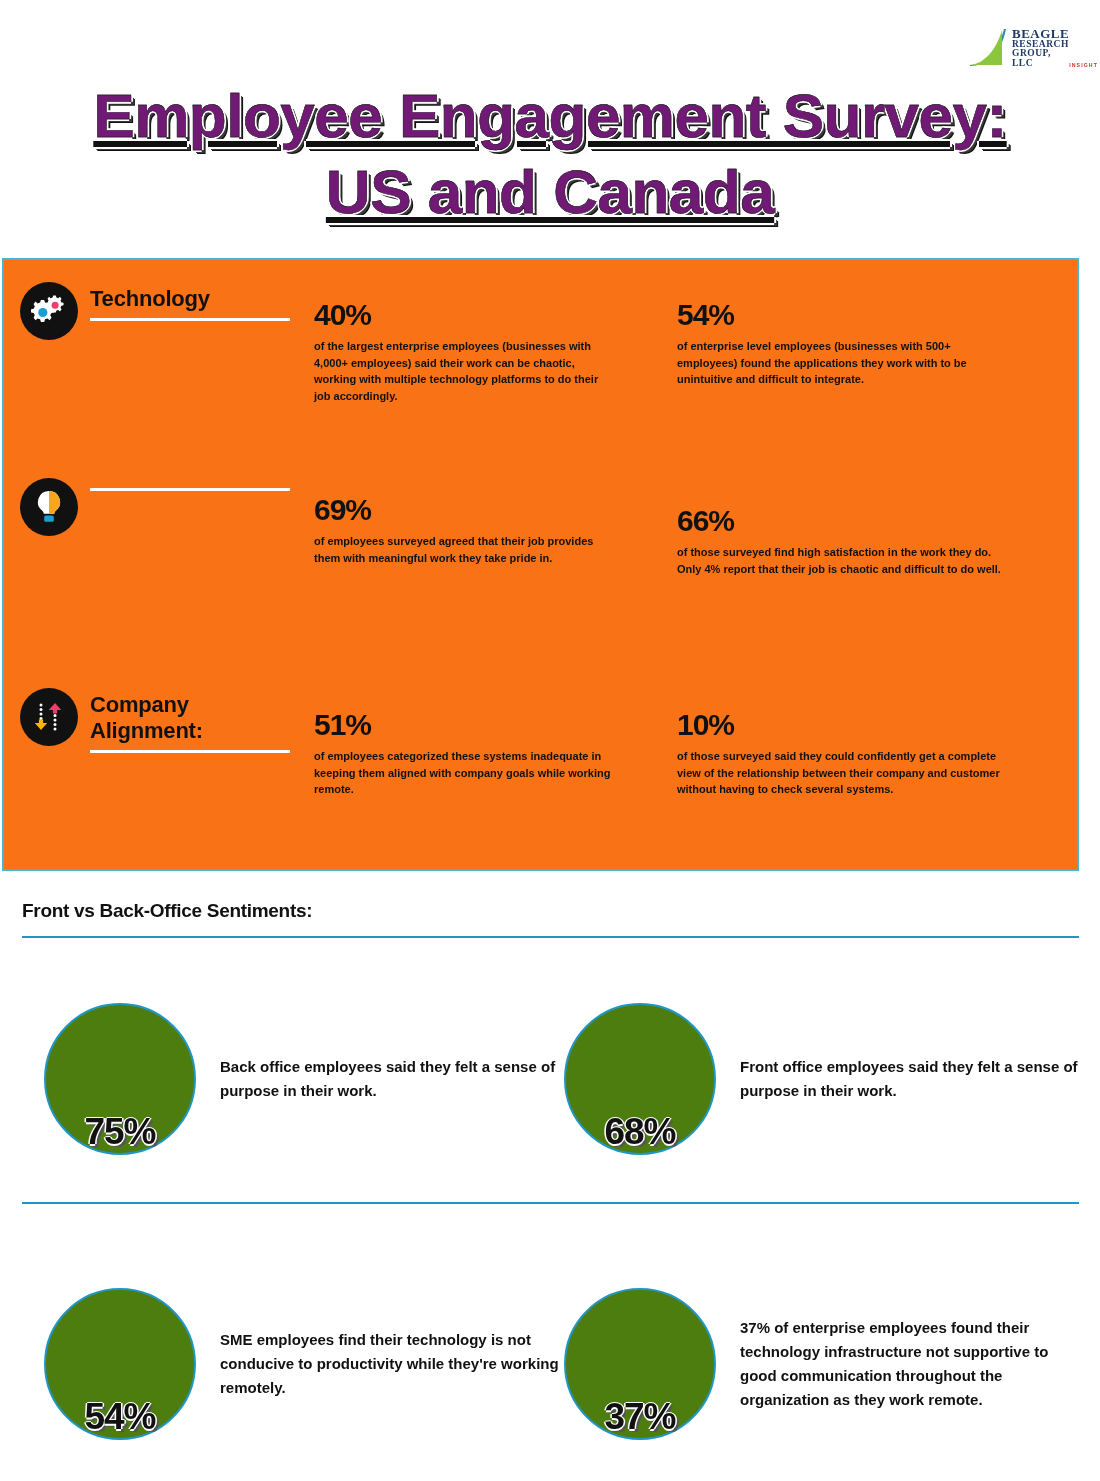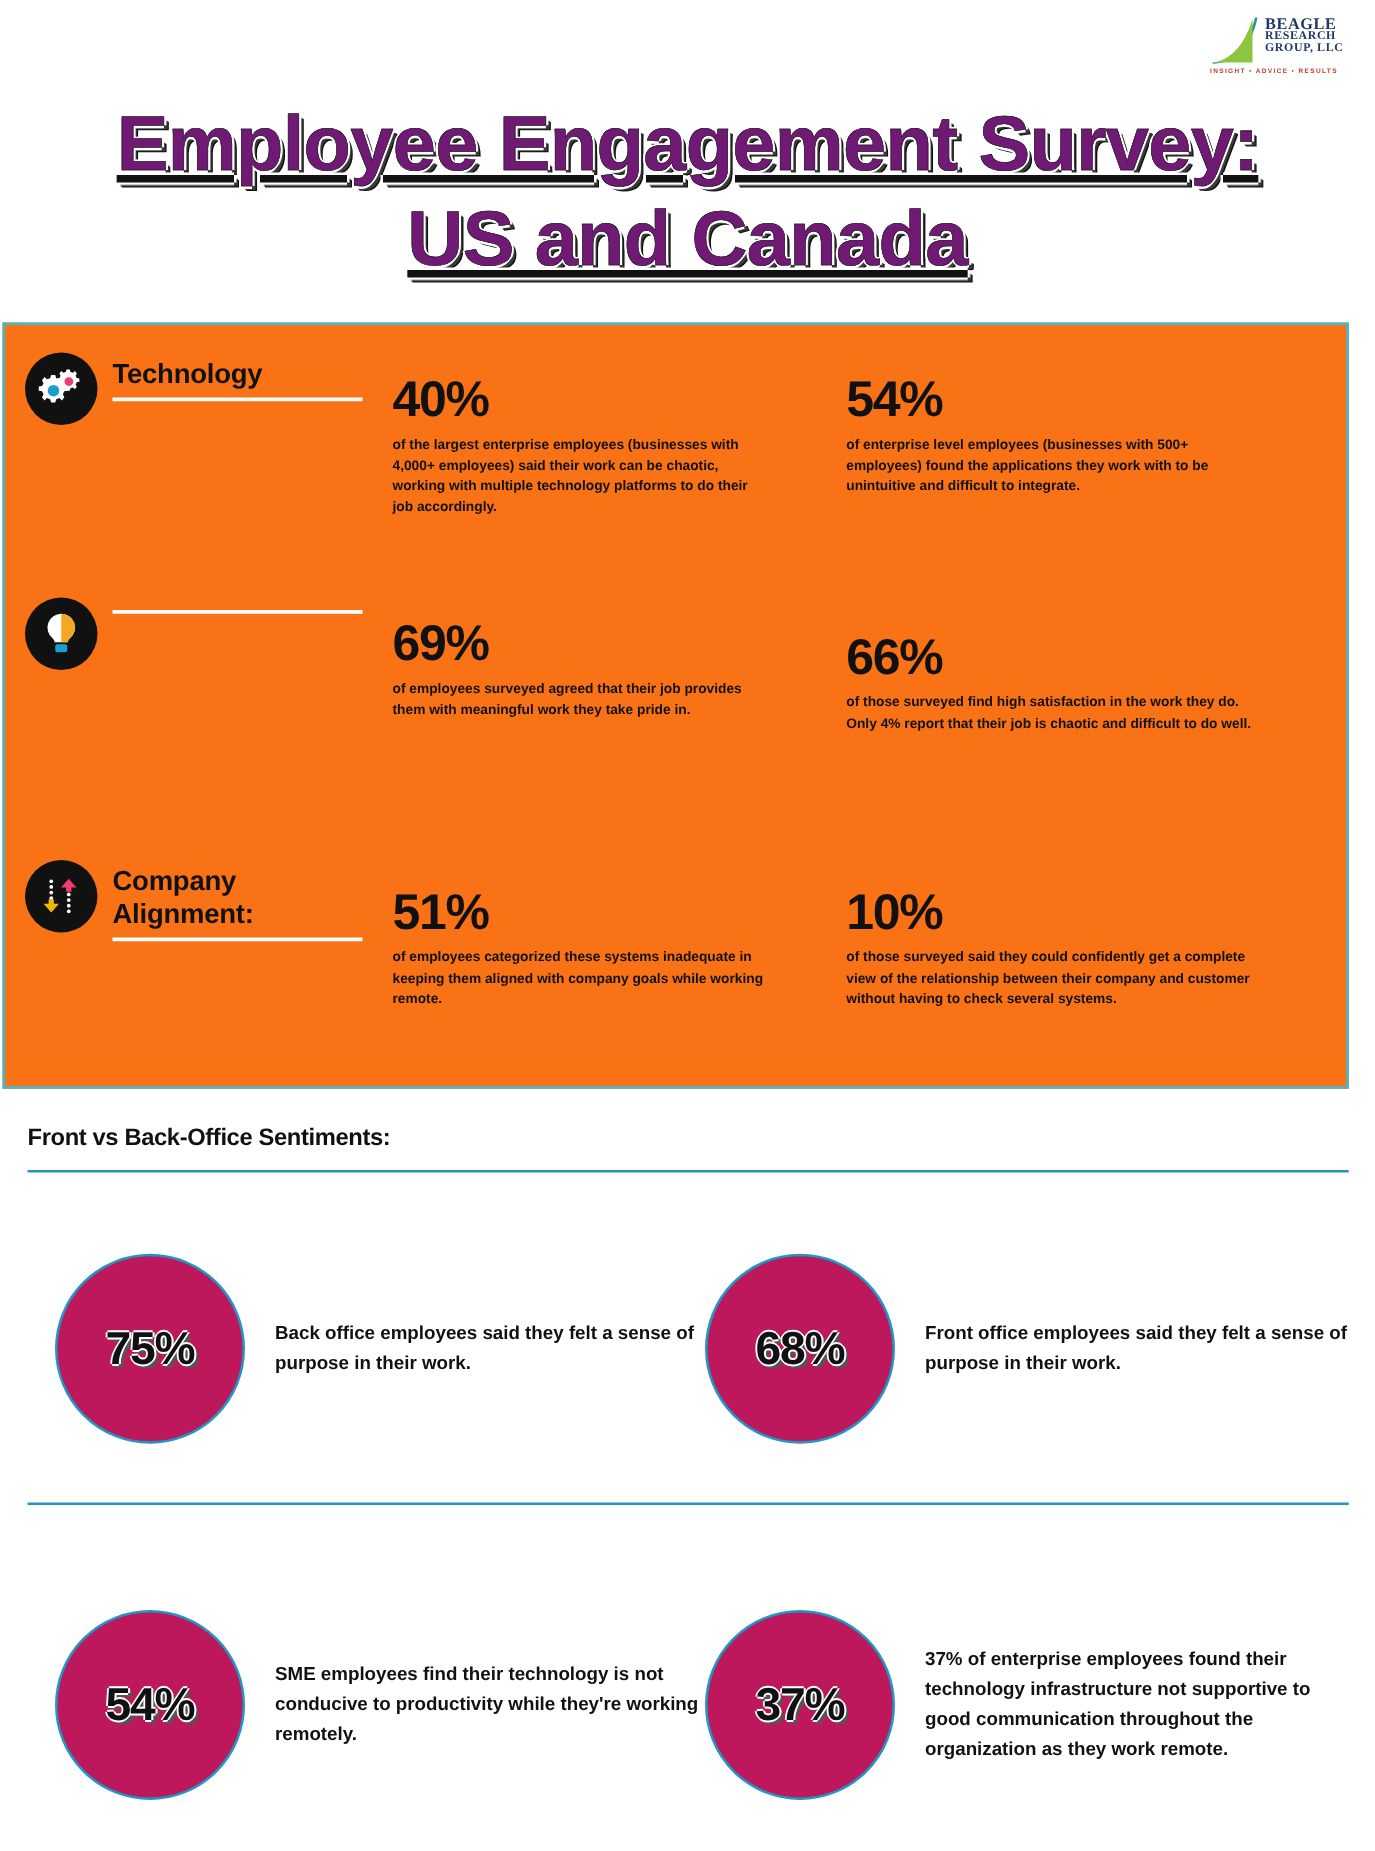--- a/index.html
+++ b/index.html
@@ -9,21 +9,21 @@
     font-family:"Liberation Sans", sans-serif;
     color:#111111;
     position:relative;
     overflow:hidden;
   }
 
   
   .logo {
     position:absolute; top:12px; right:14px;
     width:118px; height:56px;
-    display:flex; flex-direction:column; align-items:flex-start;
+    display:flex; flex-direction:row; align-items:flex-end;
   }
   .logo-main { display:flex; align-items:flex-start; gap:2px; }
   .logo-mark { width:42px; height:40px; flex:none; }
   .logo-words {
     display:flex; flex-direction:column;
     line-height:1.0;
     color:#1f3a66;
     font-family:"Liberation Serif", serif;
     font-weight:700;
     letter-spacing:.5px;
@@ -88,21 +88,21 @@
     white-space:pre-line;
   }
   .cat-rule {
     margin-top:6px; height:3px; width:200px; background:#ffffff;
   }
 
   .stat { position:absolute; width:300px; }
   .stat.col-left  { left:310px; }
   .stat.col-right { left:673px; width:330px; }
   .stat-num {
-    font-size:40px; font-weight:900; color:#111111;
+    font-size:30px; font-weight:900; color:#111111;
     line-height:1.0; letter-spacing:-1px;
   }
   .stat-desc {
     margin-top:8px;
     font-size:11px; font-weight:700; line-height:1.52; color:#111111;
   }
 
   
   .t-left  { top:18px; }
   .t-right { top:18px; }
@@ -129,22 +129,22 @@
   .cr1 { top:1003px; }
   .cr2 { top:1288px; }
   .circle-item {
     display:flex; align-items:center; gap:24px;
   }
   .circle-item.first { margin-left:44px; width:520px; }
   .circle-item.second{ margin-left:0px; width:520px; }
   .circ {
     width:152px; height:152px; flex:none;
     border-radius:50%; border:2.5px solid #2196c4;
-    background:#be185d;
-    display:flex; align-items:center; justify-content:center;
+    background:#4d7c0f;
+    display:flex; align-items:flex-end; justify-content:center;
   }
   .circ-num {
     font-size:37px; font-weight:900; color:#111111; letter-spacing:-1px;
     text-shadow:
        1.5px 0 0 #ffffff, -1.5px 0 0 #ffffff, 0 1.5px 0 #ffffff, 0 -1.5px 0 #ffffff,
        3px 3px 0 #555555;
   }
   .circ-desc {
     font-size:15px; font-weight:800; line-height:1.6; color:#111111;
   }

